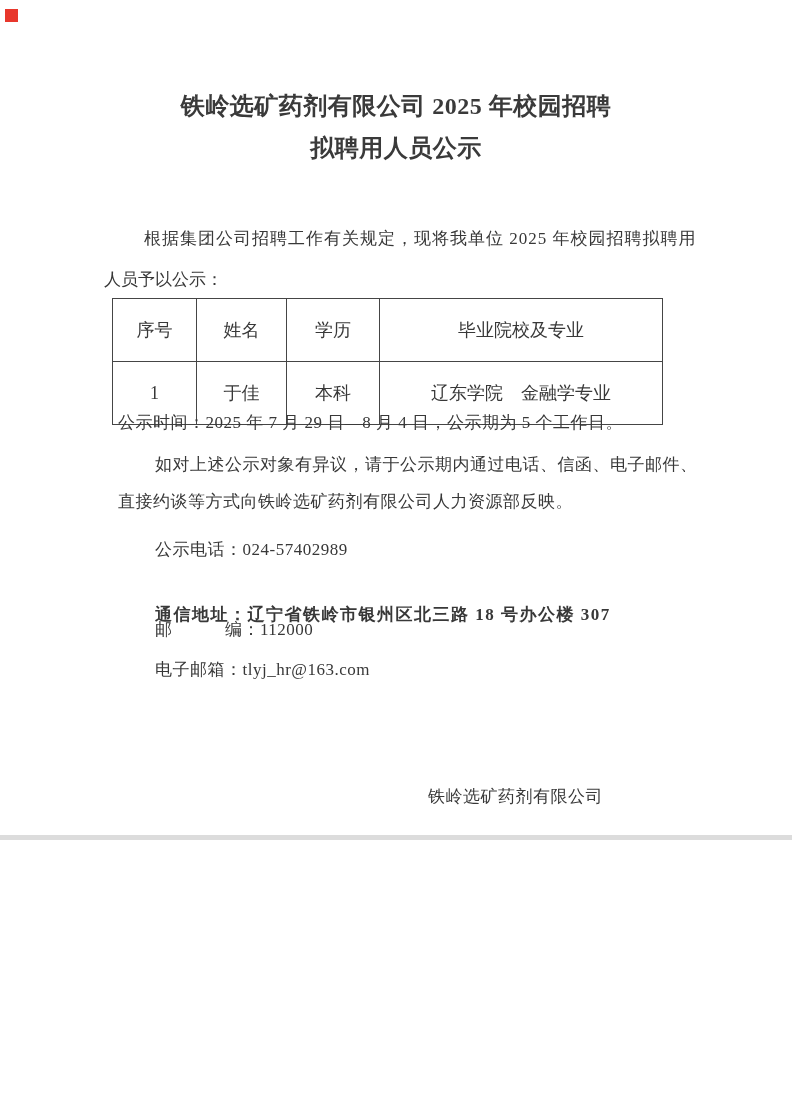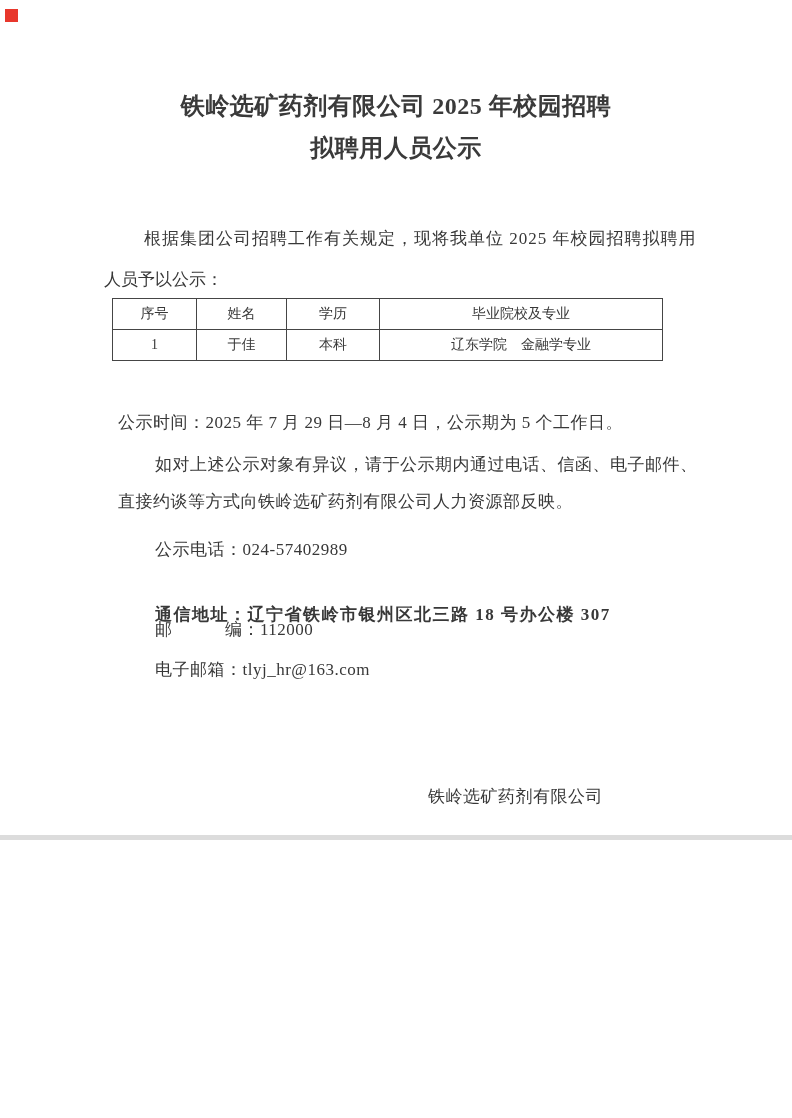--- a/index.html
+++ b/index.html
@@ -62,25 +62,25 @@
     top: 298px;
     left: 112px;
     width: 550px;
     border-collapse: collapse;
     table-layout: fixed;
   }
   .notice-table th,
   .notice-table td {
     border: 1px solid #454545;
     font-weight: normal;
-    font-size: 14px;
+    font-size: 18px;
     text-align: center;
     vertical-align: middle;
     height: 30px;
-    padding: 0;
+    padding: 16px;
     color: #383838;
     white-space: pre;
   }
   .col-no  { width: 84px; }
   .col-nm  { width: 90px; }
   .col-ed  { width: 93px; }
   .col-sch { width: 283px; }
 
   .bottom-edge {
     position: absolute;

